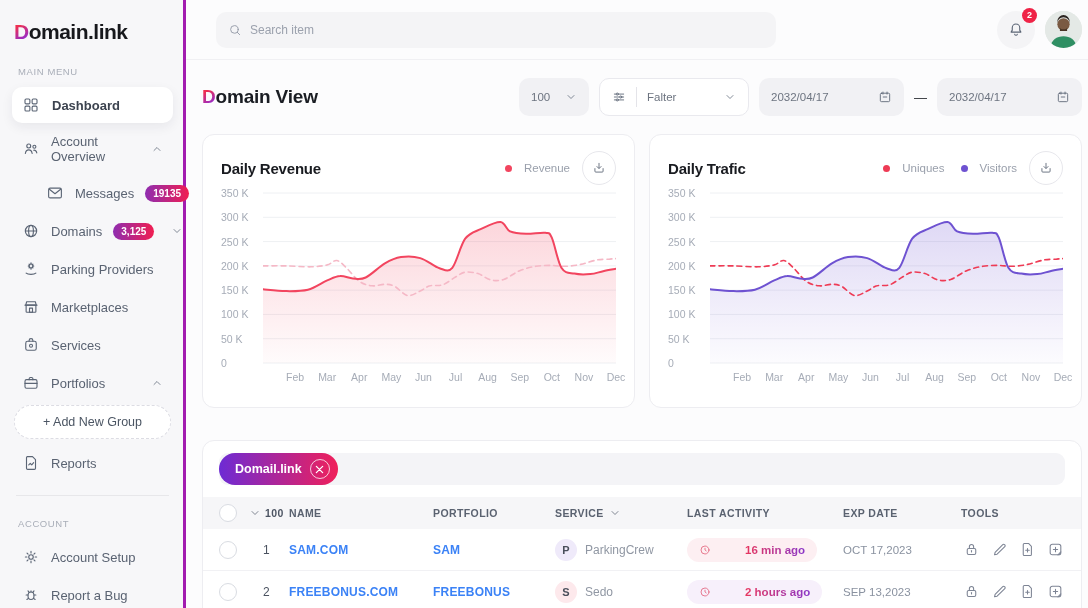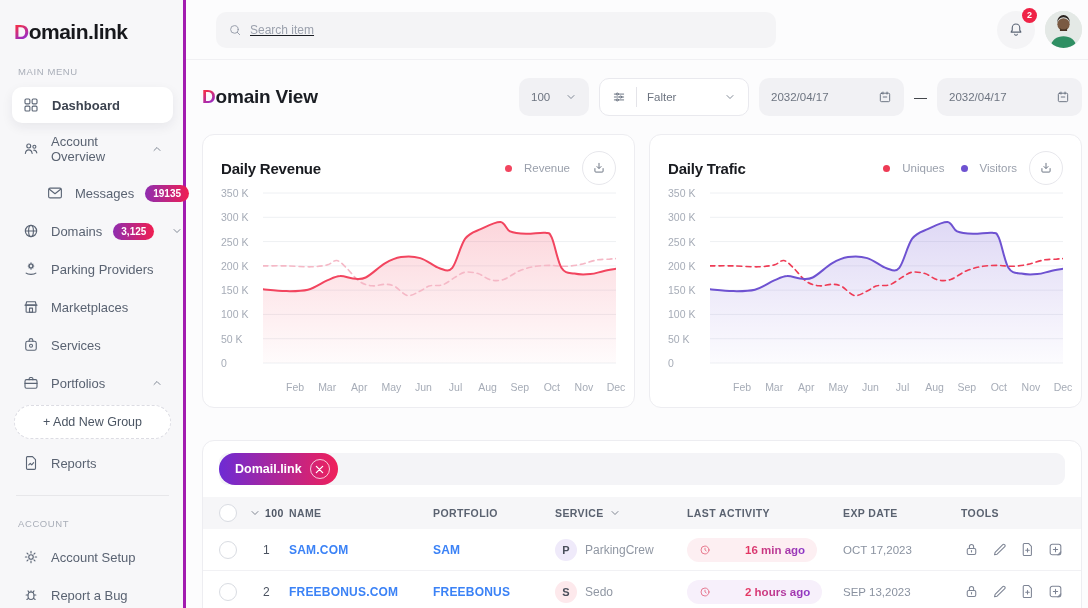--- a/index.html
+++ b/index.html
@@ -29,21 +29,21 @@
   .ic { width:18px; height:18px; stroke:#5b6575; fill:none; stroke-width:1.5;
     stroke-linecap:round; stroke-linejoin:round; flex:none; }
   .ic.sm { width:14px; height:14px; }
   .ic.xs { width:12px; height:12px; }
 
   
   .main { flex:1; display:flex; flex-direction:column; }
   .topbar { height:60px; min-height:60px; display:flex; align-items:center; padding:0 16px 0 30px;
     border-bottom:1px solid #f0f0f3; background:#fcfcfd; }
   .search-box { width:560px; height:36px; background:#f4f4f6; border-radius:10px; display:flex;
-    align-items:center; gap:8px; padding:0 12px;text-decoration:underline; }
+    align-items:center; gap:8px; padding:0 12px; }
   .search-box input { border:none; outline:none; background:transparent; font-size:12px;
     color:#3c434f; width:100%; font-family:"Liberation Sans",sans-serif; }
   .search-box input::placeholder { color:#9ba1ad; }
   .top-right { margin-left:auto; display:flex; align-items:center; gap:10px; }
   .bell-btn { width:38px; height:38px; border-radius:50%; background:#f4f4f6; display:flex;
     align-items:center; justify-content:center; position:relative; cursor:pointer; }
   .bell-badge { position:absolute; top:-3px; right:-2px; min-width:15px; height:15px; padding:0 3px;
     background:#ef2347; border-radius:8px; color:#fff; font-size:9px; font-weight:700;
     display:flex; align-items:center; justify-content:center; }
   .avatar { width:37px; height:37px; border-radius:50%; overflow:hidden; cursor:pointer; background:#e3e8e4;}
@@ -68,21 +68,21 @@
   .legend { margin-left:auto; display:flex; align-items:center; gap:16px; margin-right:12px; }
   .legend-item { display:flex; align-items:center; gap:12px; font-size:11.5px; color:#9aa0ac; cursor:pointer;}
   .legend-dot { width:7px; height:7px; border-radius:50%; }
   .dl-btn { width:34px; height:34px; border-radius:50%; border:1px solid #e7e7ec; background:#fff;
     display:flex; align-items:center; justify-content:center; cursor:pointer; }
   .chart-body { display:flex; margin-top:4px; }
   .y-axis { width:42px; position:relative; height:180px; }
   .y-axis span { position:absolute; left:0; font-size:10.5px; color:#a6acb7; }
   .plot { flex:1; position:relative; height:180px; }
   .plot svg { position:absolute; inset:0; }
-  .x-axis { position:relative; height:16px; margin-left:42px; margin-top:12px; }
+  .x-axis { position:relative; height:16px; margin-left:42px; margin-top:2px; }
   .x-axis span { position:absolute; transform:translateX(-50%); font-size:10.5px; color:#a6acb7; }
 
   
   .table-card { margin-top:32px; height:240px; background:#fff; border:1px solid #ededf1;
     border-radius:12px 12px 0 0; overflow:hidden; }
   .chip-bar { margin:12px 16px; height:32px; background:#f4f4f7; border-radius:9px; display:flex;
     align-items:center; }
   .chip { height:32px; border-radius:16px; background:linear-gradient(90deg,#6d2bd4,#f0205a);
     color:#fff; font-size:12.5px; font-weight:600; display:flex; align-items:center; gap:8px;
     padding:0 8px 0 16px; cursor:pointer; }

